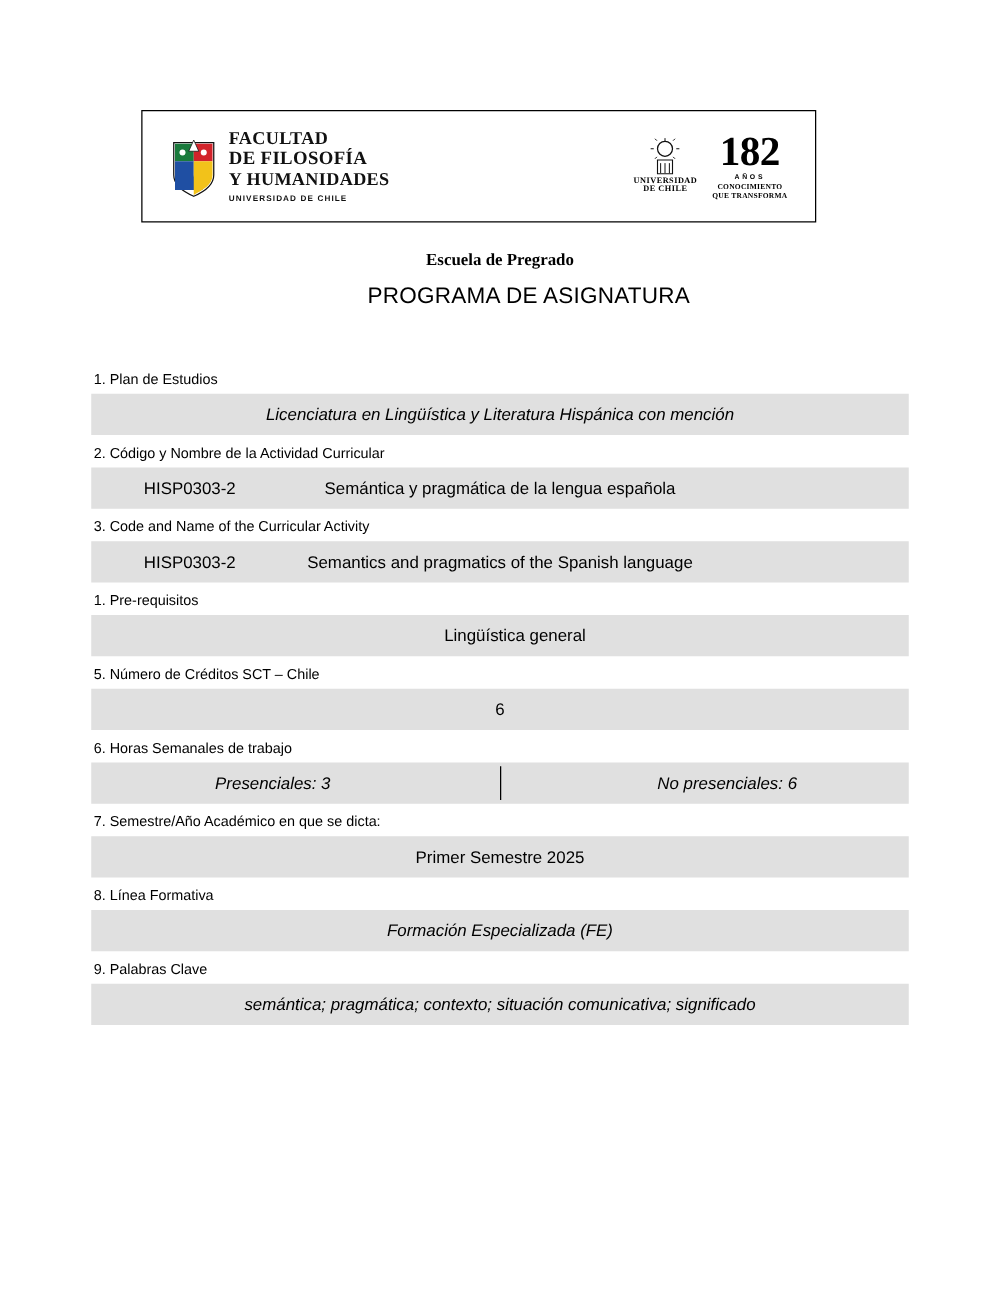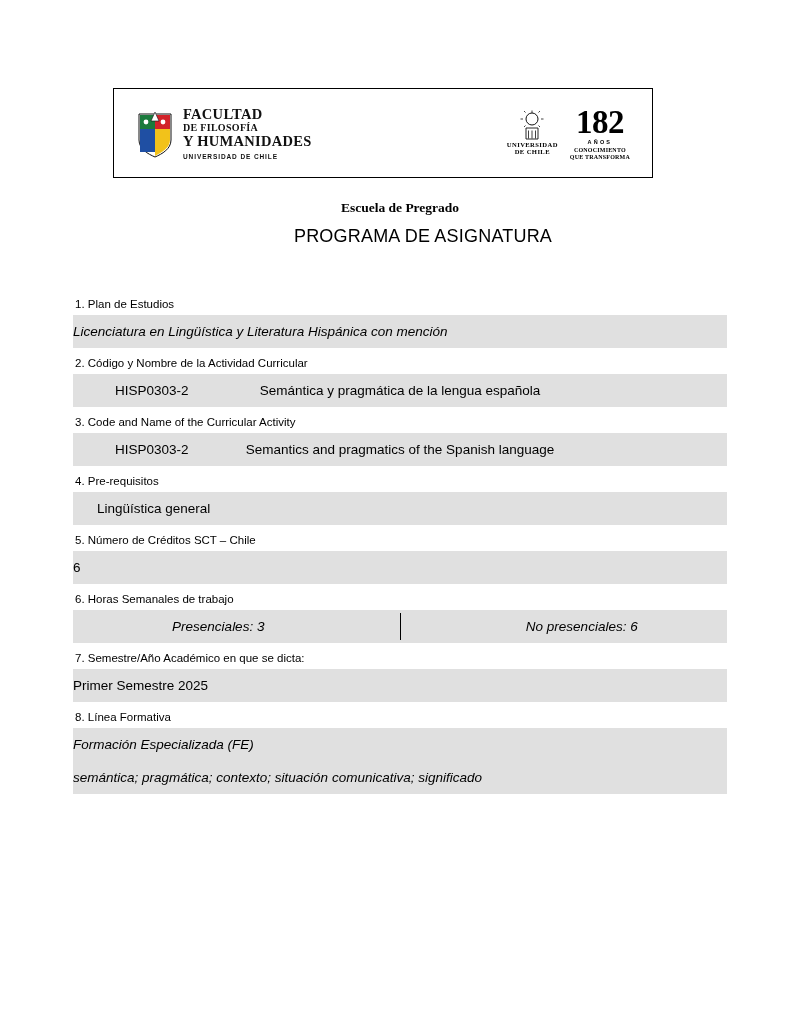--- a/index.html
+++ b/index.html
@@ -53,21 +53,21 @@
   }
   .fac-text .l1 {
     font-family: "Liberation Serif", serif;
     font-size: 14.5px;
     font-weight: bold;
     letter-spacing: 0.3px;
     color: #111;
   }
   .fac-text .l2 {
     font-family: "Liberation Serif", serif;
-    font-size: 10px;
+    font-size: 15px;
     font-weight: bold;
     letter-spacing: 0.3px;
     color: #111;
   }
   .fac-text .l3 {
     font-family: "Liberation Serif", serif;
     font-size: 14.5px;
     font-weight: bold;
     letter-spacing: 0.3px;
     color: #111;
@@ -170,23 +170,24 @@
     font-size: 11.5px;
     margin: 0 0 5px 2px;
   }
   .label.spaced { margin-top: 9px; }
   .field {
     background: #e0e0e0;
     height: 33px;
     display: flex;
     align-items: center;
     box-sizing: border-box;
+    justify-content: center;
   }
   .field.center {
-    justify-content: flex-start;
+    justify-content: center;
   }
   .val {
     font-family: "Liberation Sans", sans-serif;
     font-size: 13.5px;
   }
   .val.italic { font-style: italic; }
   .val.left { padding-left: 24px; }
   .code-row {
     position: relative;
     width: 100%;
@@ -297,21 +298,21 @@
     </div>
 
     <div class="label spaced">3. Code and Name of the Curricular Activity</div>
     <div class="field">
       <div class="code-row">
         <span class="val code">HISP0303-2</span>
         <span class="val cname">Semantics and pragmatics of the Spanish language</span>
       </div>
     </div>
 
-    <div class="label spaced">4. Pre-requisitos</div>
+    <div class="label spaced">1. Pre-requisitos</div>
     <div class="field">
       <span class="val left">Lingüística general</span>
     </div>
 
     <div class="label spaced">5. Número de Créditos SCT – Chile</div>
     <div class="field center">
       <span class="val">6</span>
     </div>
 
     <div class="label spaced">6. Horas Semanales de trabajo</div>
@@ -330,18 +331,19 @@
     <div class="label spaced">7. Semestre/Año Académico en que se dicta:</div>
     <div class="field center">
       <span class="val">Primer Semestre 2025</span>
     </div>
 
     <div class="label spaced">8. Línea Formativa</div>
     <div class="field center">
       <span class="val italic">Formación Especializada (FE)</span>
     </div>
 
+    <div class="label spaced">9. Palabras Clave</div>
     <div class="field center">
       <span class="val italic">semántica; pragmática; contexto; situación comunicativa; significado</span>
     </div>
 
   </div>
 </div>
 
 </body></html>

